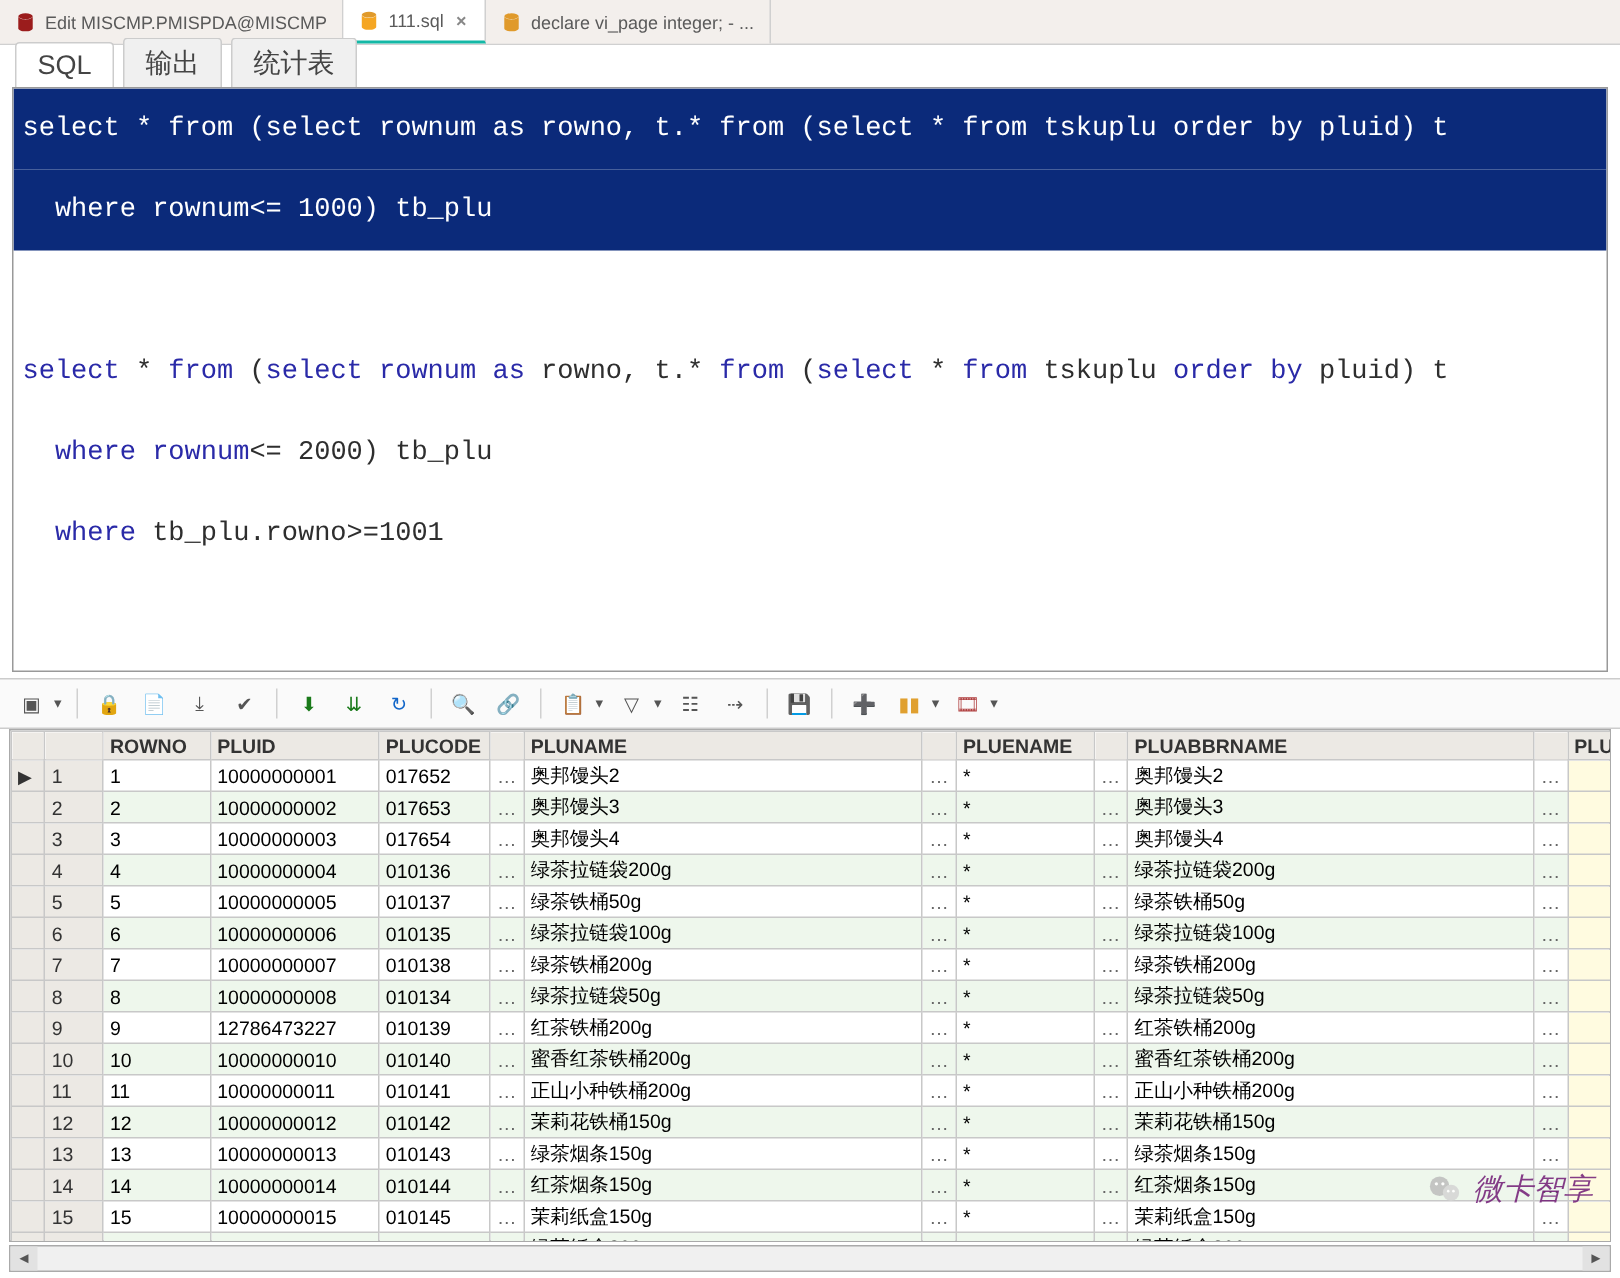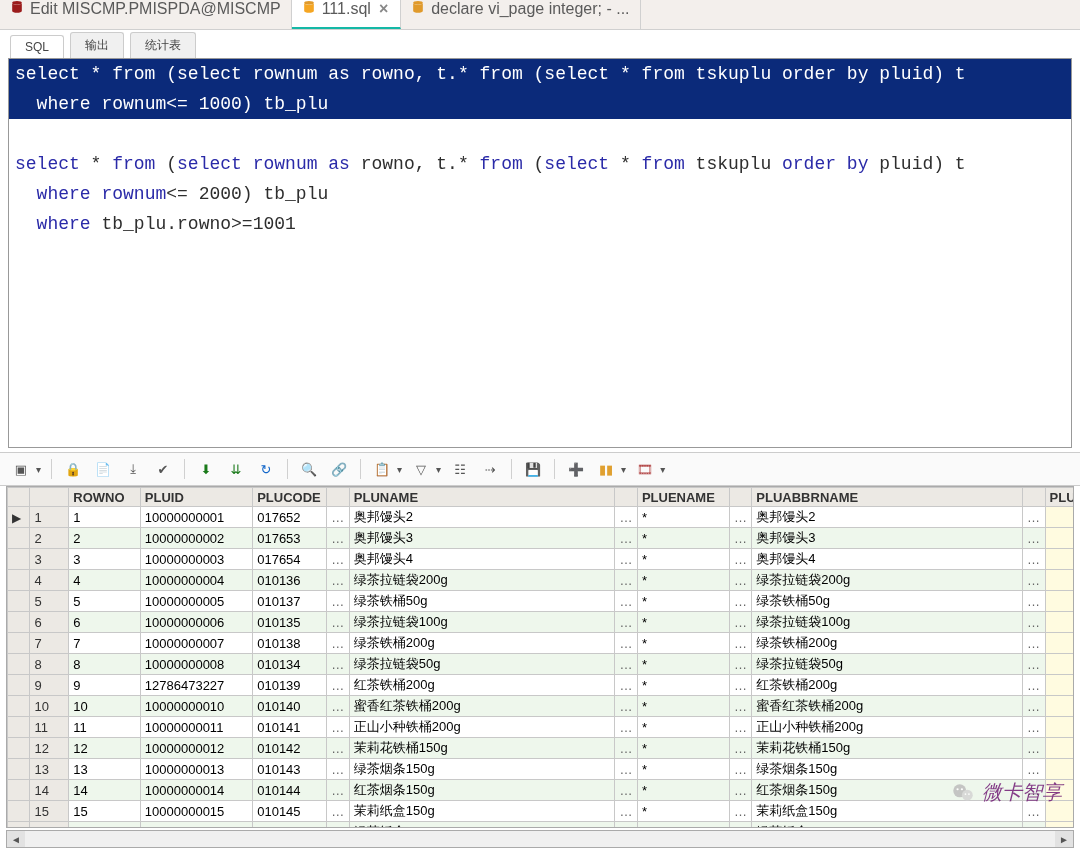--- a/index.html
+++ b/index.html
@@ -1,30 +1,30 @@
 <!DOCTYPE html>
 <html><head>
 <meta charset="utf-8">
 <style>
   * { box-sizing: border-box; margin: 0; padding: 0; }
   body { font-family: "Segoe UI", "Microsoft YaHei", sans-serif; font-size: 13px; background: #fff; width:1080px; height:852px; overflow:hidden; position:relative; }
   
   .tabstrip { display:flex; align-items:stretch; height:30px; border-bottom:1px solid #d0d0d0; background:#f3efec; }
-  .tab { display:flex; align-items:flex-start; gap:6px; padding:0 10px; border-right:1px solid #d0d0d0; background:#f3efec; cursor:pointer; white-space:nowrap; color:#5a5a5a; font-size:16px;}
+  .tab { display:flex; align-items:center; gap:6px; padding:0 10px; border-right:1px solid #d0d0d0; background:#f3efec; cursor:pointer; white-space:nowrap; color:#5a5a5a; font-size:12px;}
   .tab.active { background:#fff; border-bottom:2px solid #14b8a6; }
   .tab .icon-cyl { width:14px; height:14px; display:inline-block; }
   .tab.active .icon-cyl svg path.db-body{ fill:#f5a623; }
   .close-x { color:#888; font-weight:bold; padding:0 2px; cursor:pointer;}
   
   .subtabs { display:flex; height:28px; align-items:flex-end; padding-left:10px; gap:6px; background:#fff;}
-  .subtab { padding:4px 14px 4px 14px; border:1px solid #ccc; border-bottom:none; background:#f0f0f0; border-radius:3px 3px 0 0; font-size:12px; color:#444; cursor:pointer;margin-top:12px;}
+  .subtab { padding:4px 14px 4px 14px; border:1px solid #ccc; border-bottom:none; background:#f0f0f0; border-radius:3px 3px 0 0; font-size:18px; color:#444; cursor:pointer;margin-top:12px;}
   .subtab.active { background:#fff; font-weight:500; }
   
   .sqlarea { height:390px; border:1px solid #999; margin:0 8px 4px 8px; overflow:auto; position:relative; font-family: Consolas,"Courier New",monospace; font-size:18px; line-height:22px; background:#fff;}
-  .sql-line { white-space:pre; padding:4px 6px;}
+  .sql-line { white-space:pre; padding:16px 6px;}
   .hl { background:#0b2a7a; color:#fff; }
   .hl .kw, .hl .ns { color:#fff !important; }
   .kw { color:#00a; }
   .sql-body .plain { color:#2e2e2e; }
   .plain .kw { color:#2a2aa8; }
   
   .tbwrap { display:flex; align-items:center; gap:8px; padding:4px 10px; border-top:1px solid #ccc; border-bottom:1px solid #ccc; background:#fafafa; height:34px;}
   .tb-btn { width:22px; height:22px; display:flex; align-items:center; justify-content:center; color:#444; cursor:pointer; border-radius:2px; }
   .tb-sep { width:1px; height:20px; background:#d0d0d0; margin:0 2px;}
   .dd { font-size:10px; color:#555; margin-left:-4px;}

